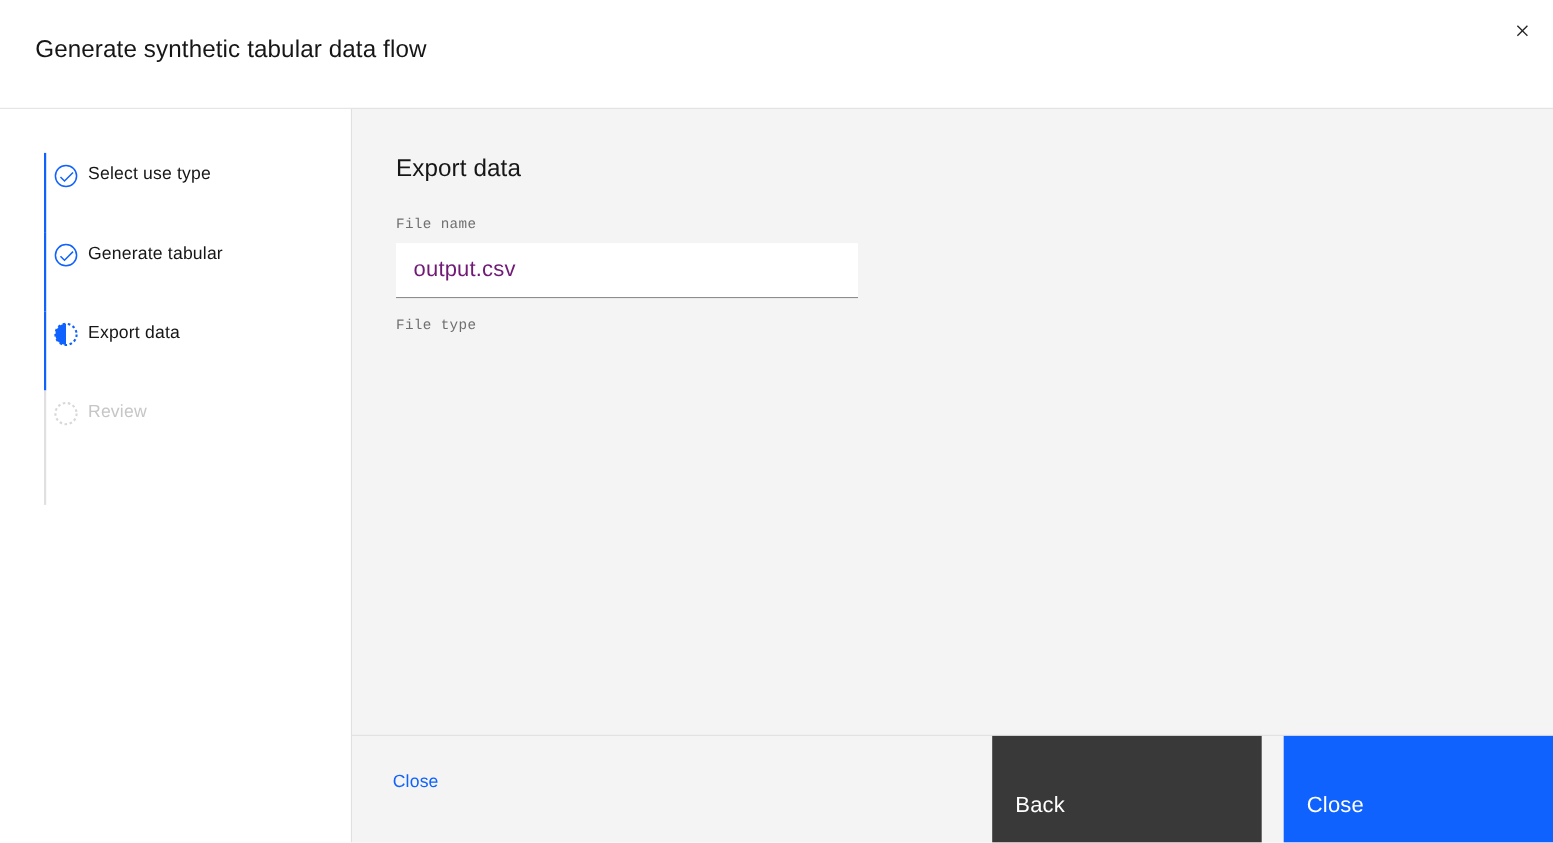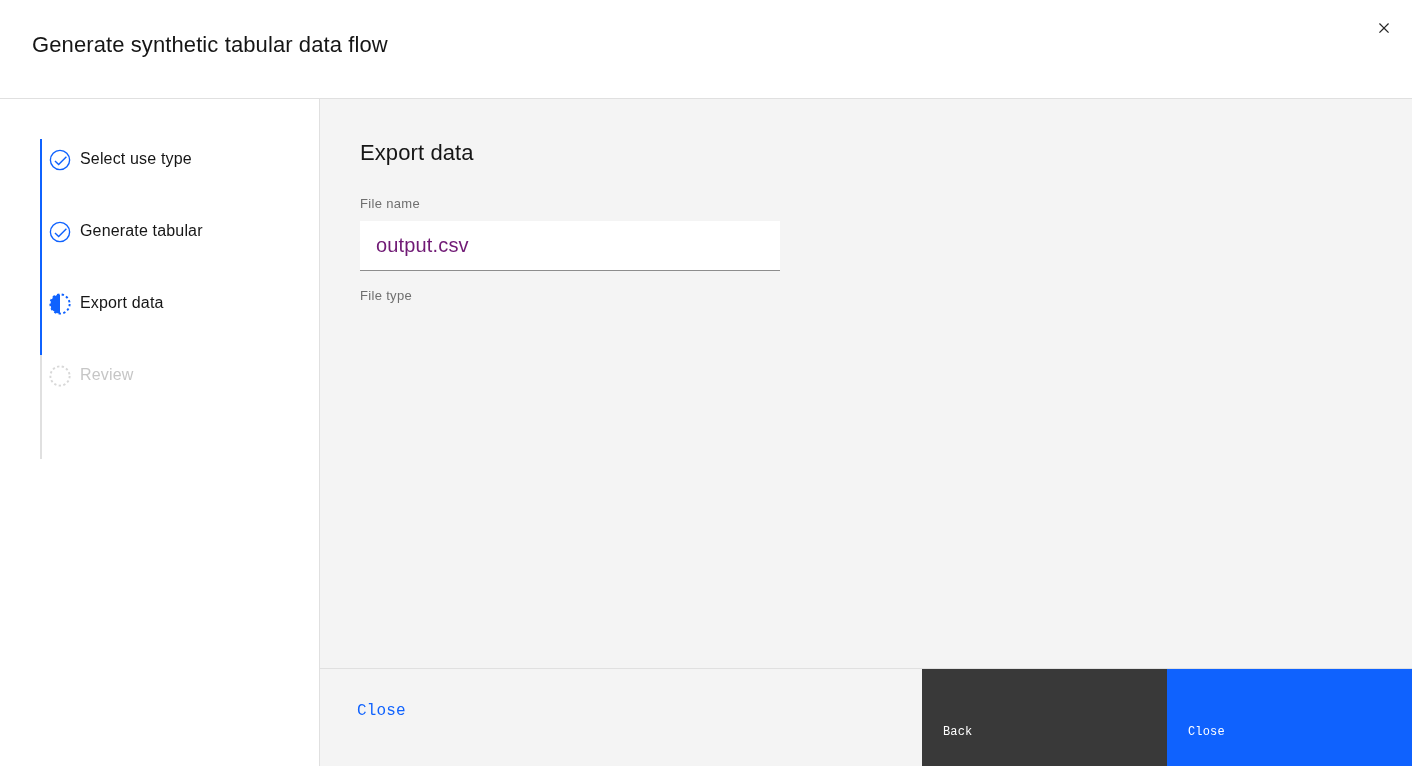--- a/index.html
+++ b/index.html
@@ -150,20 +150,21 @@
 
   .form-group { margin-bottom: 16px; }
 
   .field-label {
     display: block;
     font-size: 13px;
     line-height: 18px;
     letter-spacing: 0.32px;
     color: #6f6f6f;
     margin-bottom: 8px;
+    font-family: Liberation Mono, monospace;
   }
 
   .text-input {
     width: 420px;
     height: 50px;
     background: #ffffff;
     border: none;
     border-bottom: 1px solid #8d8d8d;
     padding: 0 16px;
     font-family: inherit;
@@ -205,21 +206,20 @@
   }
   .chevron svg { display: block; }
 
   
   .tearsheet-footer {
     flex: 0 0 98px;
     height: 98px;
     display: flex;
     border-top: 1px solid #e0e0e0;
     background: #f4f4f4;
-    font-family: Liberation Mono, monospace;
   }
 
   .footer-left {
     flex: 1 1 auto;
     display: flex;
     align-items: flex-start;
     padding: 19px 0 0 21px;
   }
 
   .ghost-button {
@@ -233,27 +233,28 @@
     padding: 12px 16px;
     cursor: pointer;
     text-align: left;
   }
 
   .action-button {
     width: 245px;
     flex: 0 0 245px;
     border: none;
     font-family: inherit;
-    font-size: 12px;
+    font-size: 20px;
     letter-spacing: 0.16px;
     line-height: 22px;
     text-align: left;
     padding: 29px 0 0 21px;
     cursor: pointer;
     color: #ffffff;
+    margin-left: 20px;
   }
   .action-button.secondary { background: #393939; }
   .action-button.primary { background: #0f62fe; }
 </style>
 </head>
 <body>
 
 <div class="tearsheet">
 
   <div class="tearsheet-header">

